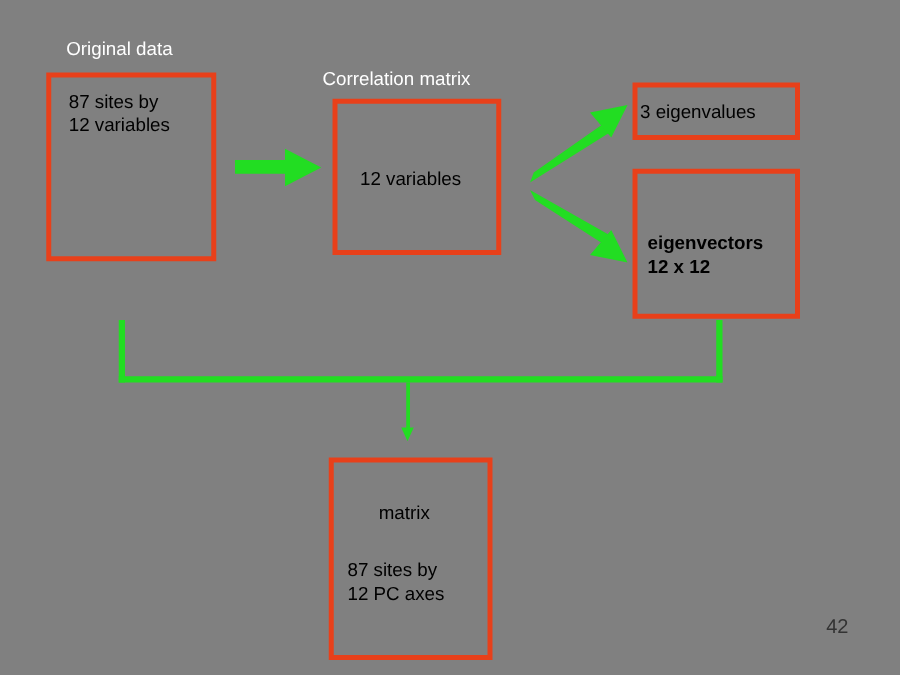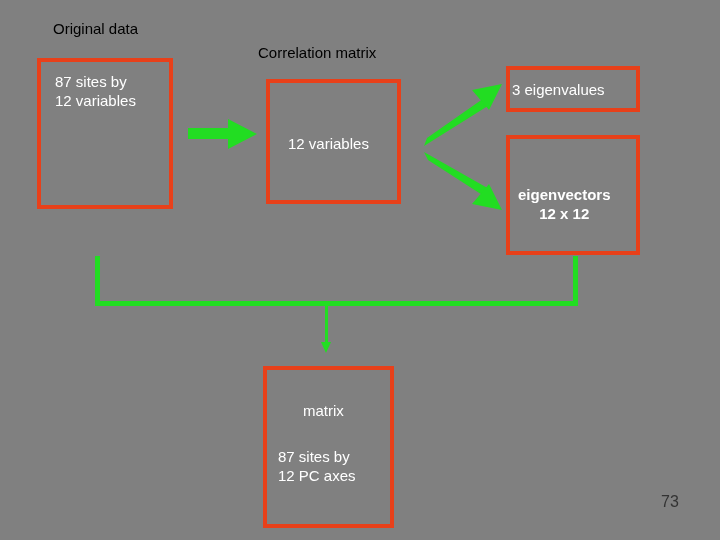--- a/index.html
+++ b/index.html
@@ -19,37 +19,37 @@
     overflow: hidden;
   }
   .box {
     position: absolute;
     border: 4px solid #e8401a;
     box-sizing: border-box;
     background: transparent;
   }
   .caption {
     position: absolute;
-    color: #ffffff;
+    color: #000000;
     font-size: 15px;
     line-height: 19px;
     white-space: pre;
     font-family: "Liberation Sans", sans-serif;
   }
   .caption.bold {
     font-weight: bold;
-    text-align: center;
   }
   .label-outside {
     position: absolute;
-    color: #000000;
+    color: #ffffff;
     font-size: 15px;
     line-height: 19px;
     white-space: pre;
     font-family: "Liberation Sans", sans-serif;
+    margin-top: 11px;
   }
   .page-number {
     position: absolute;
     color: #333333;
     font-size: 16px;
     font-family: "Liberation Sans", sans-serif;
   }
   svg.overlay {
     position: absolute;
     left: 0;
@@ -111,15 +111,15 @@
       <rect x="573" y="256" width="5" height="50" fill="#22dd22"></rect>
 
       <rect x="95" y="301" width="483" height="5" fill="#22dd22"></rect>
 
       <rect x="325" y="306" width="3" height="38" fill="#22dd22"></rect>
       <polygon points="321,342 331,342 326,353" fill="#22dd22"></polygon>
     </g>
 
   </svg>
 
-  <div class="page-number" style="left:661px; top:493px;">73</div>
+  <div class="page-number" style="left:661px; top:493px;">42</div>
 
 </div>
 
 </body></html>

